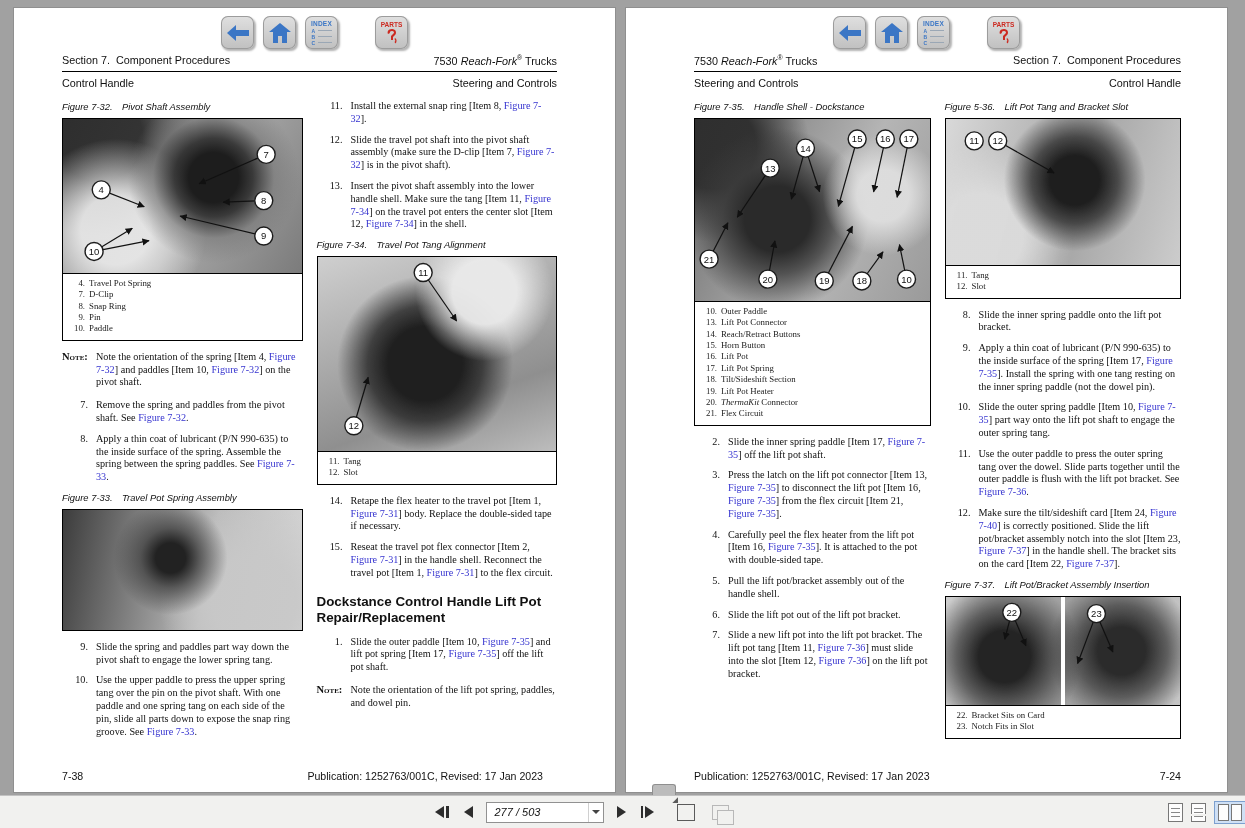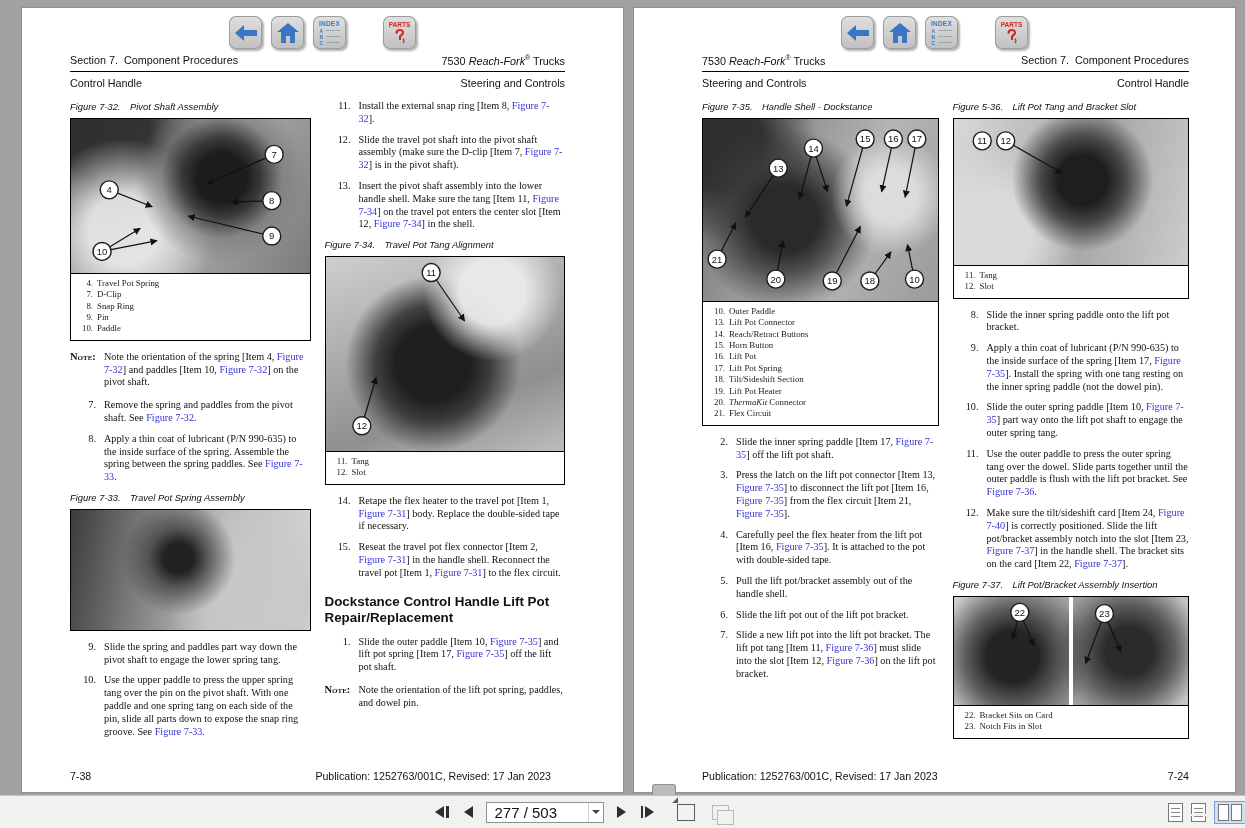--- a/index.html
+++ b/index.html
@@ -1,19 +1,19 @@
 <!DOCTYPE html>
 <html><head>
 <meta charset="utf-8">
 <style>
   html,body{margin:0;padding:0;}
   body{width:1245px;height:828px;background:#a1a1a1;overflow:hidden;
        font-family:"Liberation Sans","DejaVu Sans",sans-serif;}
   .screen{position:relative;width:1245px;height:828px;}
-  .pages{position:absolute;top:8px;left:22px;display:flex;gap:11px;}
+  .pages{position:absolute;top:8px;left:14px;display:flex;gap:11px;}
   .page{width:601px;height:784px;background:#ffffff;position:relative;
         box-shadow:0 0 0 1px #8f8f8f;}
   
   .icon-row{position:absolute;top:8px;left:0;right:0;display:flex;justify-content:center;gap:9px;}
   .nav-btn{width:33px;height:33px;border-radius:7px;cursor:pointer;
            background:linear-gradient(#e0e0e0,#c0c0c0);
            box-shadow:inset 0 0 0 1px #9c9c9c,1.5px 2px 2px rgba(0,0,0,.3);
            display:flex;flex-direction:column;align-items:center;justify-content:center;}
   .nav-btn.parts-btn{margin-left:28px;}
   .idx-word{font-size:6.5px;font-weight:bold;color:#3b76c5;letter-spacing:.2px;line-height:7px;}
@@ -98,21 +98,21 @@
   .notch{position:absolute;bottom:32px;left:652px;width:22px;height:11px;background:#bcbcbc;
          border:1px solid #8f8f8f;border-bottom:none;border-radius:3px 3px 0 0;}
   .navgroup{display:flex;align-items:center;gap:11px;margin-left:433px;}
   .tbtn{display:flex;align-items:center;gap:2px;cursor:pointer;padding:2px;}
   .tri-l{width:0;height:0;border-style:solid;border-width:6px 9px 6px 0;
          border-color:transparent #2d2d2d transparent transparent;}
   .tri-r{width:0;height:0;border-style:solid;border-width:6px 0 6px 9px;
          border-color:transparent transparent transparent #2d2d2d;}
   .tbar{width:2.5px;height:12px;background:#2d2d2d;}
   .pagebox{width:116px;height:19px;background:#fff;border:1px solid #919191;
-           display:flex;align-items:center;font-size:15px;color:#111;cursor:text;}
+           display:flex;align-items:center;font-size:11px;color:#111;cursor:text;font-style:italic;}
   .pagebox .pval{flex:1;padding-left:8px;white-space:pre;}
   .pagebox .caret{width:14px;height:100%;display:flex;align-items:center;justify-content:center;
                   border-left:1px solid #d0d0d0;cursor:pointer;}
   .caret::after{content:'';width:0;height:0;border:4px solid transparent;border-top-color:#444;margin-top:4px;}
   .snap-icon{width:16px;height:15px;border:1.6px solid #5a5a5a;position:relative;margin-left:10px;cursor:pointer;}
   .snap-icon::after{content:'';position:absolute;left:-4px;top:-6px;width:0;height:0;
                     border:4px solid transparent;border-top-color:#5a5a5a;transform:rotate(-45deg);}
   .dup-icon{width:15px;height:13px;border:1.6px solid #b8b8b8;position:relative;margin-left:6px;}
   .dup-icon::after{content:'';position:absolute;left:4px;top:4px;width:15px;height:13px;
                    border:1.6px solid #b8b8b8;background:#f1f1ef;}

